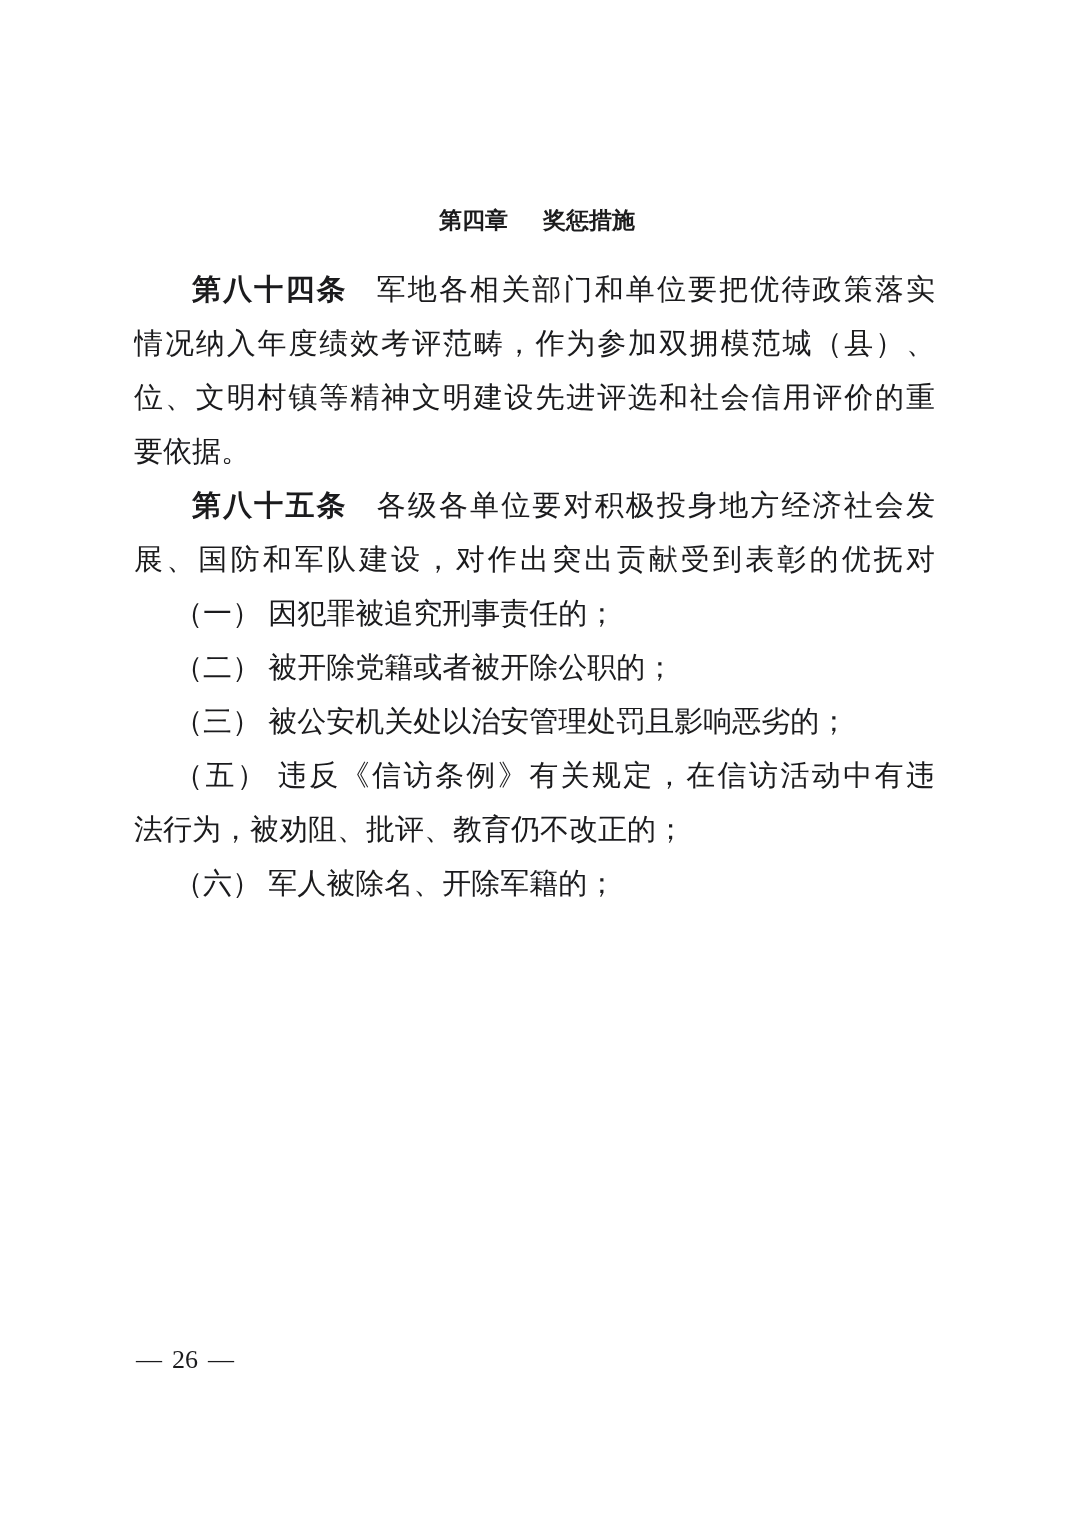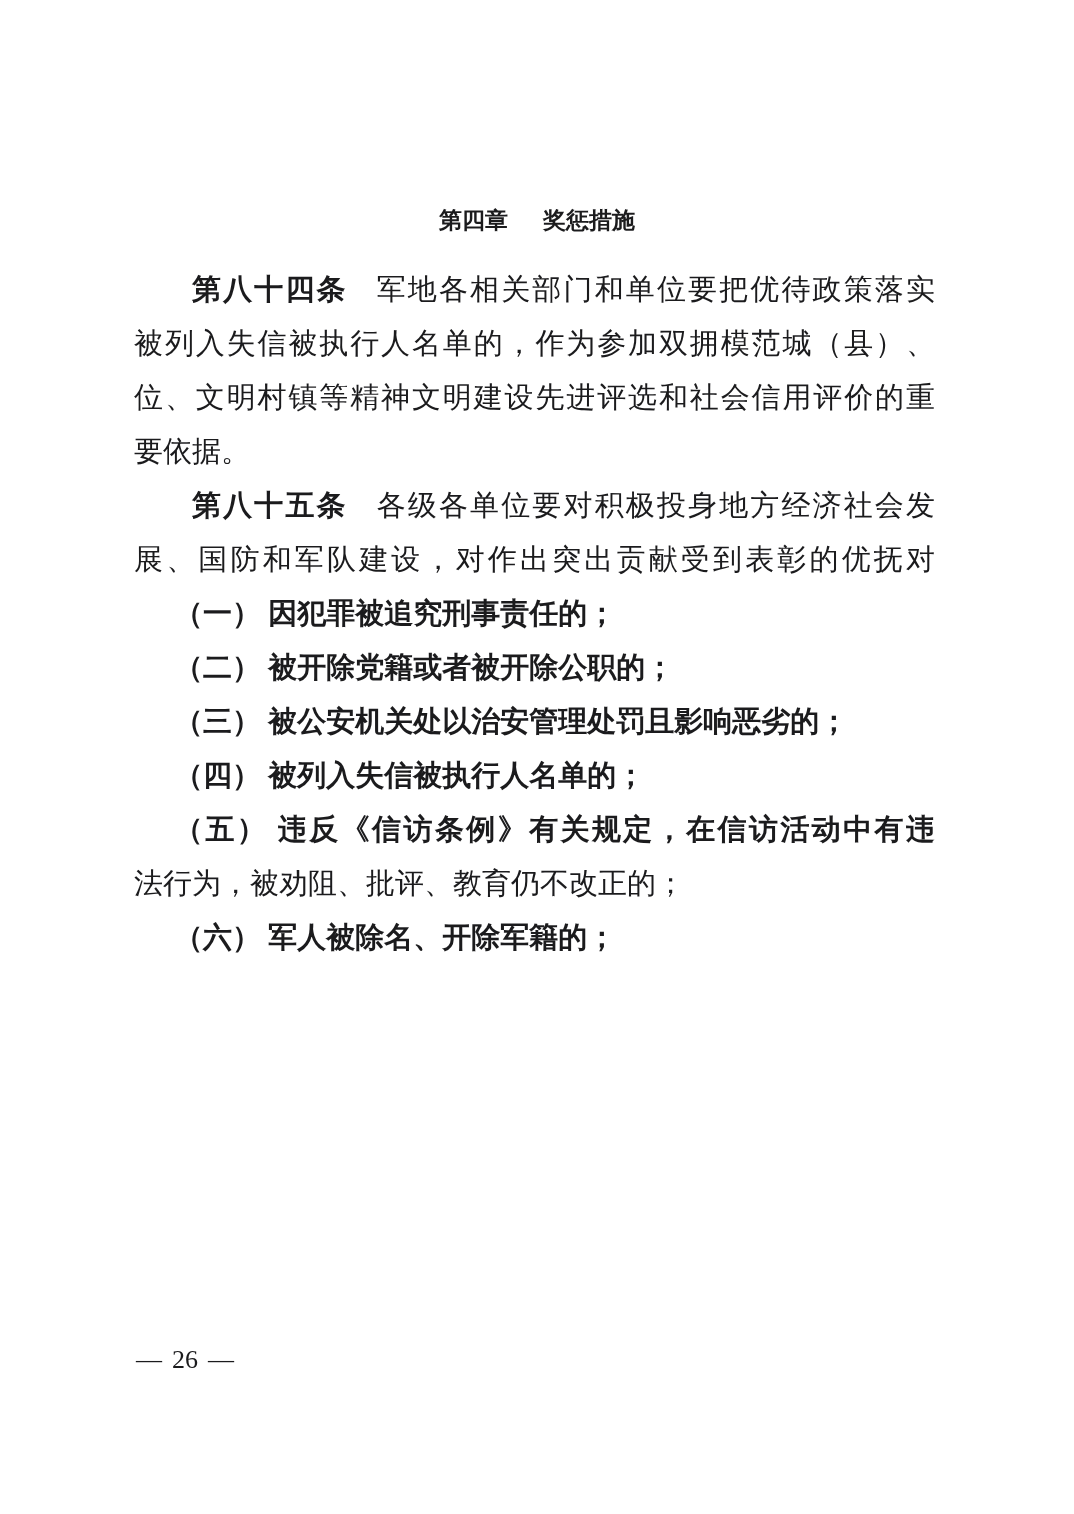--- a/index.html
+++ b/index.html
@@ -40,21 +40,21 @@
     line-height: 54px;
   }
   .line {
     height: 54px;
     overflow: hidden;
     text-align: justify;
     text-align-last: left;
   }
   .line.fill { text-align-last: justify; }
   .line.first { text-indent: 58px; }
-  .line.item  { text-indent: 40px; font-weight: bold; }
+  .line.item  { text-indent: 40px; }
   .term {
     font-weight: 700;
     font-family: "Liberation Sans", "DejaVu Sans", sans-serif;
     margin-right: 29px;
   }
   
   .footer {
     position: absolute;
     left: 136px;
     top: 1340px;
@@ -68,44 +68,41 @@
 <body>
 
 <div class="page">
 
   <header class="heading"><span>第四章</span><span class="hgap"></span><span>奖惩措施</span></header>
 
   <section class="doc">
 
     <div class="para">
       <div class="line first fill"><span class="term">第八十四条</span><span>军地各相关部门和单位要把优待政策落实</span></div>
-      <div class="line fill">被列入失信被执行人名单的，作为参加双拥模范城（县）、</div>
+      <div class="line fill">情况纳入年度绩效考评范畴，作为参加双拥模范城（县）、</div>
       <div class="line fill">位、文明村镇等精神文明建设先进评选和社会信用评价的重</div>
       <div class="line">要依据。</div>
     </div>
 
     <div class="para">
       <div class="line first fill"><span class="term">第八十五条</span><span>各级各单位要对积极投身地方经济社会发</span></div>
       <div class="line fill">展、国防和军队建设，对作出突出贡献受到表彰的优抚对</div>
     </div>
 
 
     <div class="para">
       <div class="line item">（一） 因犯罪被追究刑事责任的；</div>
     </div>
     <div class="para">
       <div class="line item">（二） 被开除党籍或者被开除公职的；</div>
     </div>
     <div class="para">
       <div class="line item">（三） 被公安机关处以治安管理处罚且影响恶劣的；</div>
     </div>
     <div class="para">
-      <div class="line item">（四） 被列入失信被执行人名单的；</div>
-    </div>
-    <div class="para">
       <div class="line item fill">（五） 违反《信访条例》有关规定，在信访活动中有违</div>
       <div class="line">法行为，被劝阻、批评、教育仍不改正的；</div>
     </div>
     <div class="para">
       <div class="line item">（六） 军人被除名、开除军籍的；</div>
     </div>
 
   </section>
 
   <footer class="footer"><span>—</span><span class="pnum">26</span><span>—</span></footer>

